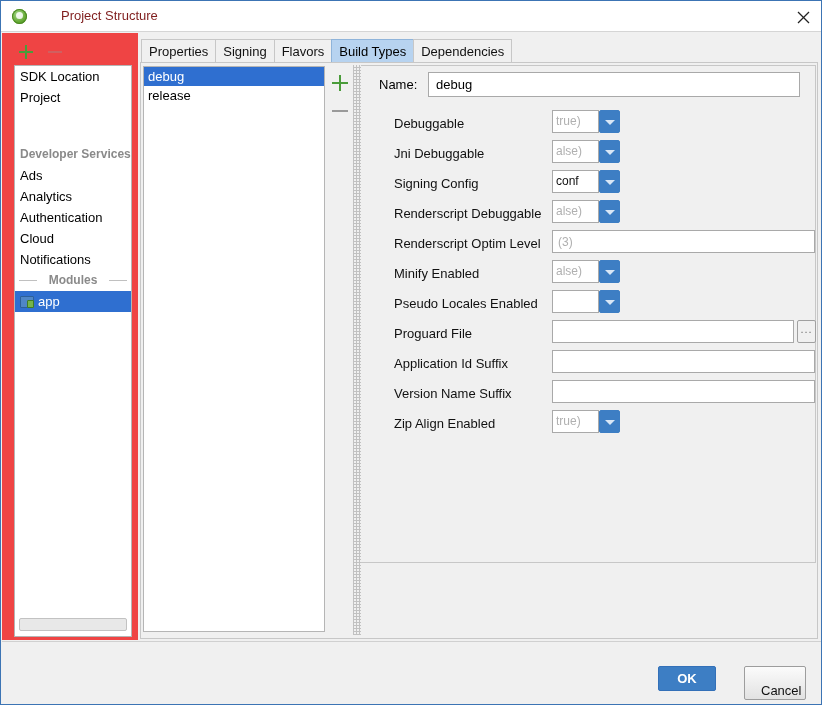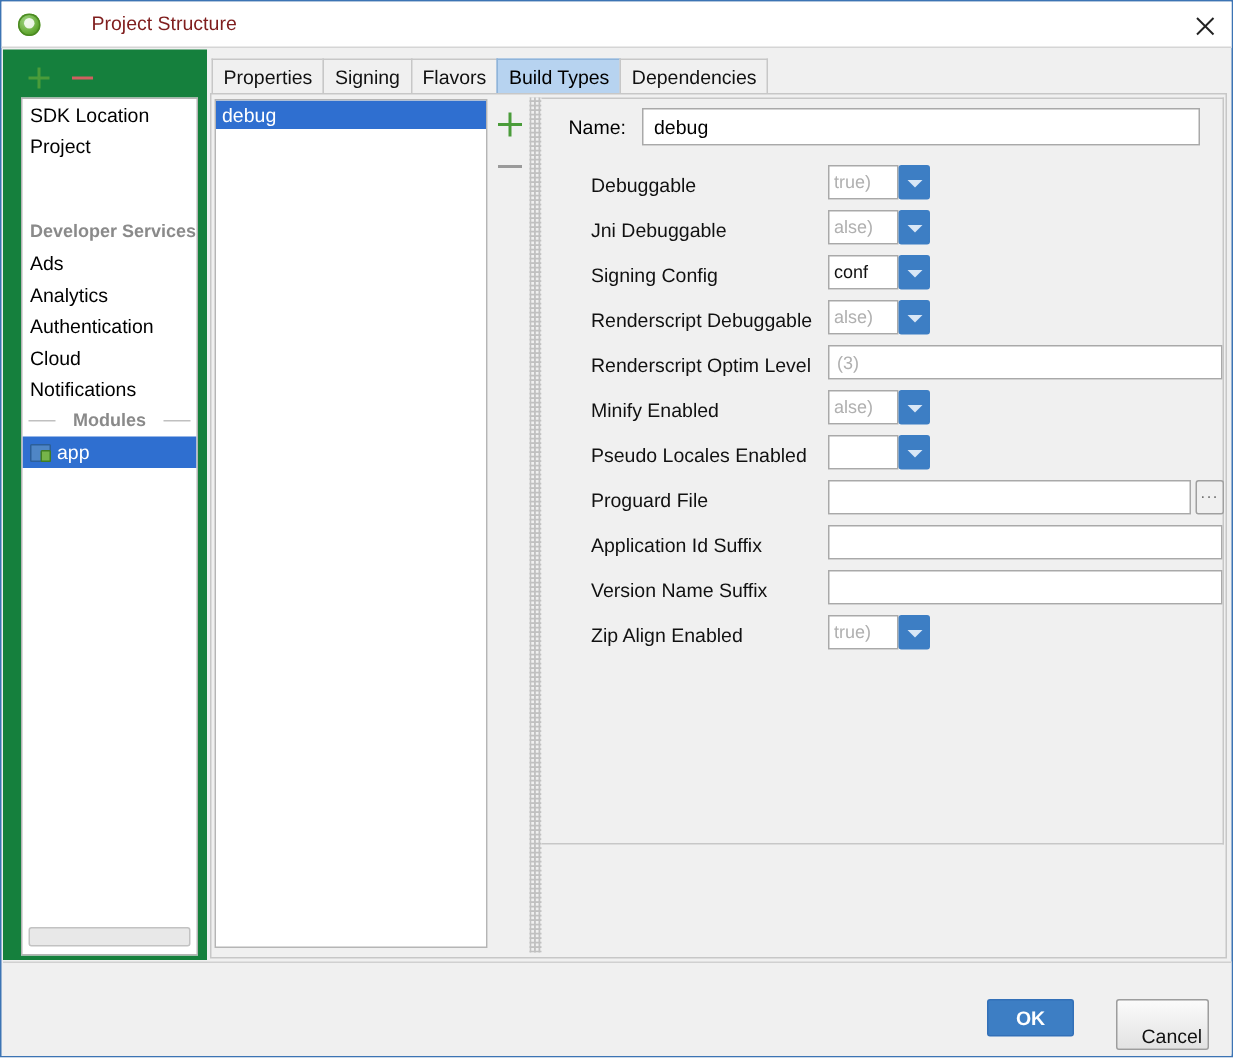--- a/index.html
+++ b/index.html
@@ -63,21 +63,21 @@
     width: 28px; height: 23px;
     cursor: pointer;
   }
   #close-button svg { position:absolute; left:8px; top:6px; }
 
   
   #sidebar {
     position: absolute;
     left: 1px; top: 32px;
     width: 136px; height: 607px;
-    background: #15803d;
+    background: #ef4444;
   }
   #sidebar-toolbar {
     position: absolute;
     left: 0; top: 8px;
     width: 136px; height: 24px;
   }
   .tb-plus, .tb-minus {
     position: absolute;
     width: 18px; height: 18px;
     cursor: pointer;
@@ -474,20 +474,21 @@
       <div class="tab">Flavors</div>
       <div class="tab active">Build Types</div>
       <div class="tab">Dependencies</div>
     </div>
 
   <div id="content">
 
     <div id="types-pane">
       <div id="types-list">
           <div class="type-item selected">debug</div>
+          <div class="type-item">release</div>
         </div>
       <div id="types-buttons">
         <div class="lp-plus"></div>
         <div class="lp-minus"></div>
       </div>
     </div>
 
     <div id="splitter"></div>
 
     <div id="form-pane">

